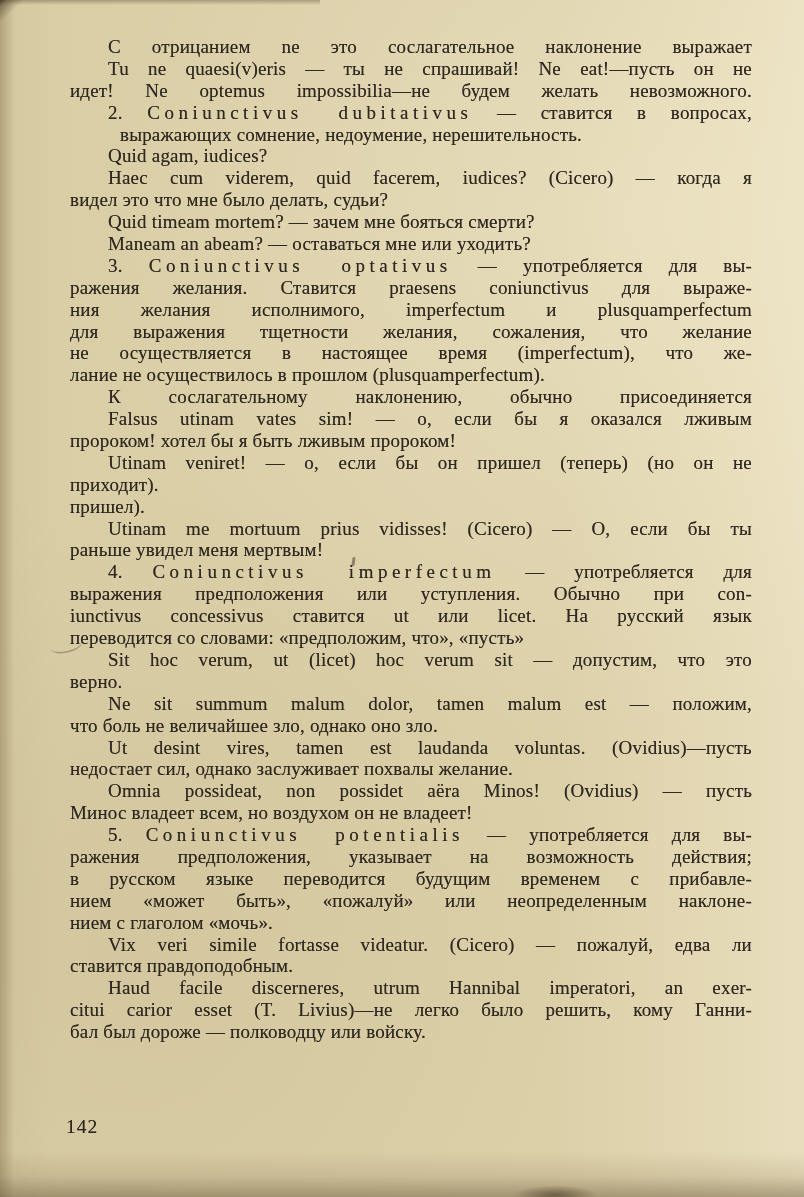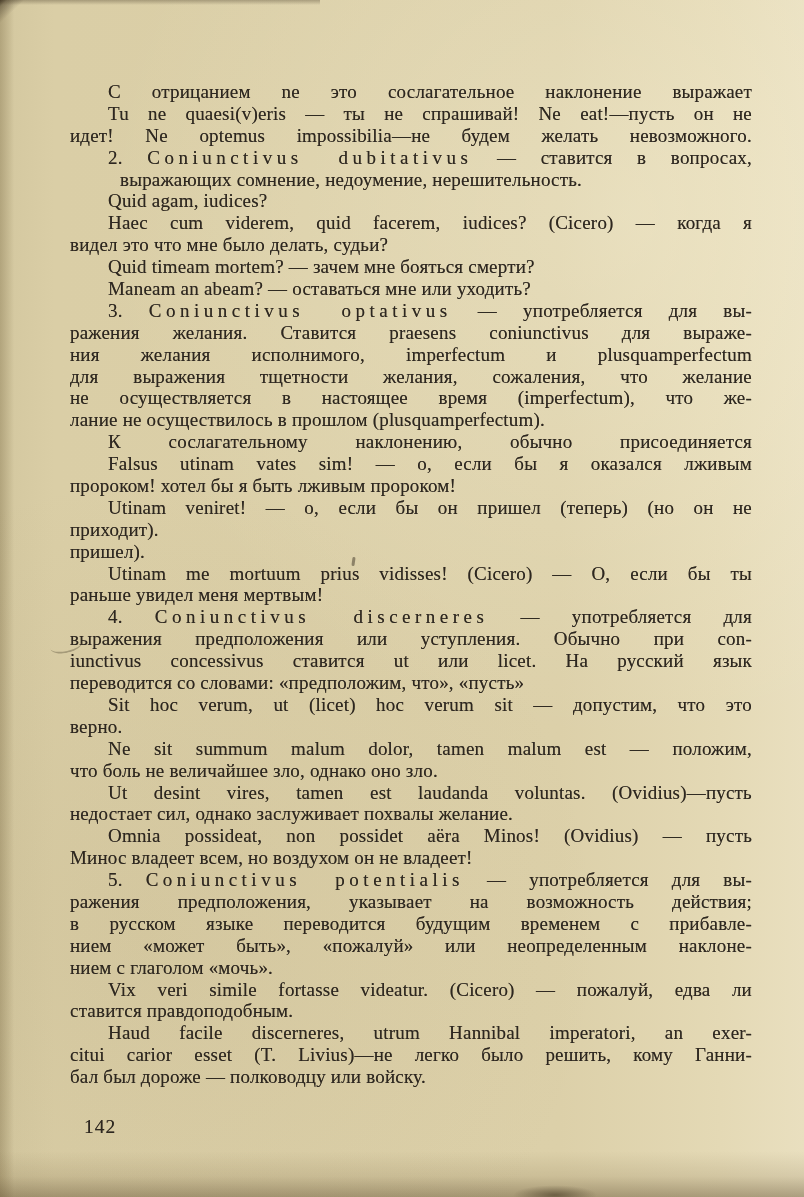--- a/index.html
+++ b/index.html
@@ -32,29 +32,28 @@
   .edge-left{
     position:absolute;left:0;top:0;width:14px;height:1197px;
     background:linear-gradient(to right, rgba(95,80,50,0.22), rgba(95,80,50,0));
   }
   #text-block{
     position:absolute;left:70px;top:36px;width:682px;
     color:#2d2720;
     font-size:19px;
     letter-spacing:0.2px;
     text-shadow:0 0 0.6px rgba(45,36,26,0.55);
-    margin-top:45px;
   }
   .line{height:21.9px;line-height:21.9px;white-space:normal;}
   .just{text-align:justify;text-align-last:justify;}
   .ind1{text-indent:38px;}
   .ind2{text-indent:50px;}
   .spaced{letter-spacing:4.5px;word-spacing:7px;}
   .page-number{
-    position:absolute;left:84px;top:1116px;
+    position:absolute;left:66px;top:1116px;
     color:#2d2720;font-size:19.5px;letter-spacing:1px;
     text-shadow:0 0 0.6px rgba(45,36,26,0.55);
   }
   .smudge-arc{
     position:absolute;left:50px;top:638px;width:32px;height:13px;
     border-bottom:2.5px solid rgba(105,95,72,0.45);
     border-radius:50%;
     transform:rotate(-12deg);
   }
   .smudge-dash{
@@ -87,21 +86,21 @@
       <div class="line just"><span class="seg">не осуществляется в настоящее время (imperfectum), что же-</span></div>
       <div class="line"><span class="seg">лание не осуществилось в прошлом (plusquamperfectum).</span></div>
       <div class="line just ind1"><span class="seg">К сослагательному наклонению, обычно присоединяется</span></div>
       <div class="line just ind1"><span class="seg">Falsus utinam vates sim! — о, если бы я оказался лживым</span></div>
       <div class="line"><span class="seg">пророком! хотел бы я быть лживым пророком!</span></div>
       <div class="line just ind1"><span class="seg">Utinam veniret! — о, если бы он пришел (теперь) (но он не</span></div>
       <div class="line"><span class="seg">приходит).</span></div>
       <div class="line"><span class="seg">пришел).</span></div>
       <div class="line just ind1"><span class="seg">Utinam me mortuum prius vidisses! (Cicero) — О, если бы ты</span></div>
       <div class="line"><span class="seg">раньше увидел меня мертвым!</span></div>
-      <div class="line just ind1"><span class="seg">4. </span><span class="seg spaced">Coniunctivus discerneres</span><span class="seg"> — употребляется для</span></div>
+      <div class="line just ind1"><span class="seg">4. </span><span class="seg spaced">Coniunctivus imperfectum</span><span class="seg"> — употребляется для</span></div>
       <div class="line just"><span class="seg">выражения предположения или уступления. Обычно при con-</span></div>
       <div class="line just"><span class="seg">iunctivus concessivus ставится ut или licet. На русский язык</span></div>
       <div class="line"><span class="seg">переводится со словами: «предположим, что», «пусть»</span></div>
       <div class="line just ind1"><span class="seg">Sit hoc verum, ut (licet) hoc verum sit — допустим, что это</span></div>
       <div class="line"><span class="seg">верно.</span></div>
       <div class="line just ind1"><span class="seg">Ne sit summum malum dolor, tamen malum est — положим,</span></div>
       <div class="line"><span class="seg">что боль не величайшее зло, однако оно зло.</span></div>
       <div class="line just ind1"><span class="seg">Ut desint vires, tamen est laudanda voluntas. (Ovidius)—пусть</span></div>
       <div class="line"><span class="seg">недостает сил, однако заслуживает похвалы желание.</span></div>
       <div class="line just ind1"><span class="seg">Omnia possideat, non possidet aëra Minos! (Ovidius) — пусть</span></div>

